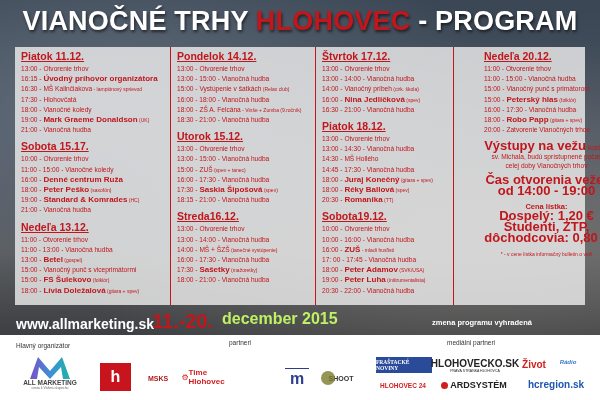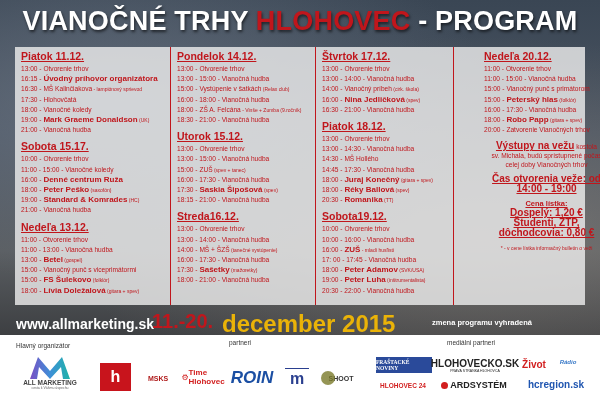--- a/index.html
+++ b/index.html
@@ -35,29 +35,29 @@
   .col.last { border-right: none; }
   .day-title {
     font-size: 10.5px; font-weight: bold; color: #c0161c;
     text-decoration: underline; margin: 0 0 1px 0; line-height: 13px;
   }
   .day { margin-bottom: 5px; }
   .ev { font-size: 6.6px; line-height: 10.2px; color: #c0161c; white-space: nowrap; }
   .ev .b { font-weight: bold; font-size: 8px; }
   .ev .s { font-size: 5px; }
   .info { font-size: 6.6px; color: #c0161c; text-align: center; line-height: 9px; margin-top: 6px; }
-  .info .b { font-weight: bold; font-size: 10px; text-decoration: underline; }
-  .info .u { font-weight: bold; text-decoration: underline; font-size: 7.5px; margin-top: 8px; }
+  .info .b { font-weight: bold; font-size: 13px; }
+  .info .u { font-weight: bold; font-size: 7.5px; margin-top: 8px; }
   .info .note { font-size: 5px; }
   .bar {
     position: absolute; top: 312px; left: 0; width: 600px; height: 22px;
   }
   .url { position: absolute; left: 16px; top: 4px; font-size: 14px; font-weight: bold; color: #fff; }
   .date-red { position: absolute; left: 152px; top: -2px; font-size: 20px; font-weight: bold; color: #c0161c; }
-  .date-white { position: absolute; left: 222px; top: -2px; font-size: 24px; font-weight: bold; color: #eab308; }
+  .date-white { position: absolute; left: 222px; top: -2px; font-size: 16px; font-weight: bold; color: #bef264; }
   .disclaimer { position: absolute; left: 432px; top: 6px; font-size: 7.5px; font-weight: bold; color: #fff; text-align: right; }
   .footer {
     position: absolute; top: 335px; left: 0; width: 600px; height: 65px; background: #ffffff;
   }
   .flabel { position: absolute; font-size: 6.5px; color: #333; }
   .logo { position: absolute; display: flex; align-items: center; justify-content: center; font-weight: bold; }
 </style>
 </head>
 <body>
 
@@ -211,23 +211,20 @@
   <div class="logo" style="left:100px;top:28px;width:31px;height:28px;background:#c8141c;color:#fff;font-size:16px;flex-direction:column;">
     <span>h</span>
   </div>
   <div class="logo" style="left:138px;top:36px;width:40px;height:14px;color:#b01a1a;font-size:7px;">
       <span>MSKS</span>
     </div>
   <div class="logo" style="left:185px;top:33px;width:36px;height:18px;color:#d21e1e;font-size:8px;">
     <span style="font-size:8px;">⚙</span>
       <span>Time Hlohovec</span>
   </div>
-  <div class="logo" style="left:228px;top:33px;width:48px;height:20px;color:#1b4fa3;font-size:17px;font-style:italic;">
-      <span>ROIN</span>
-    </div>
   <div class="logo" style="left:285px;top:33px;width:24px;height:20px;color:#2a3f8f;font-size:16px;border-top:1px solid #2a3f8f;">
       <span>m</span>
     </div>
   <div class="logo" style="left:315px;top:33px;width:44px;height:20px;color:#333;font-size:7px;">
     <span style="display:inline-block;width:14px;height:14px;border-radius:50%;background:#7a7a2a;margin-right:-6px;opacity:0.8;"></span>
       <span>SHOOT</span>
   </div>
 
   <span class="flabel" style="left:447px;top:4px;">mediálni partneri</span>
   <div class="logo" style="left:376px;top:22px;width:56px;height:16px;background:#2a4a9a;color:#fff;font-size:5.5px;font-family:'Liberation Serif',serif;">

